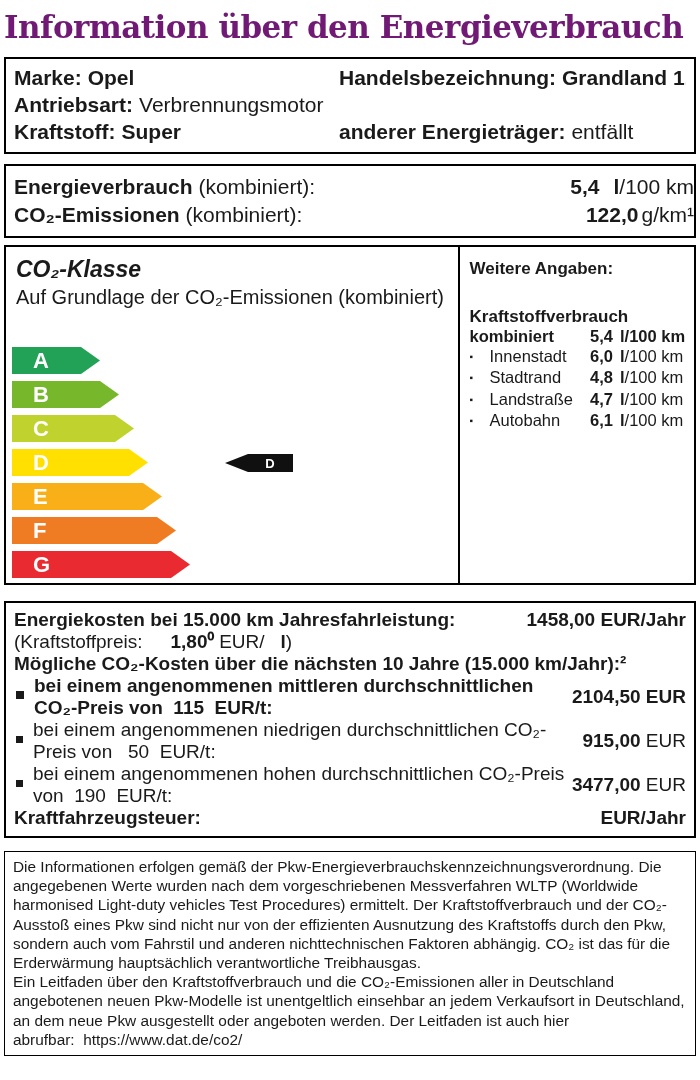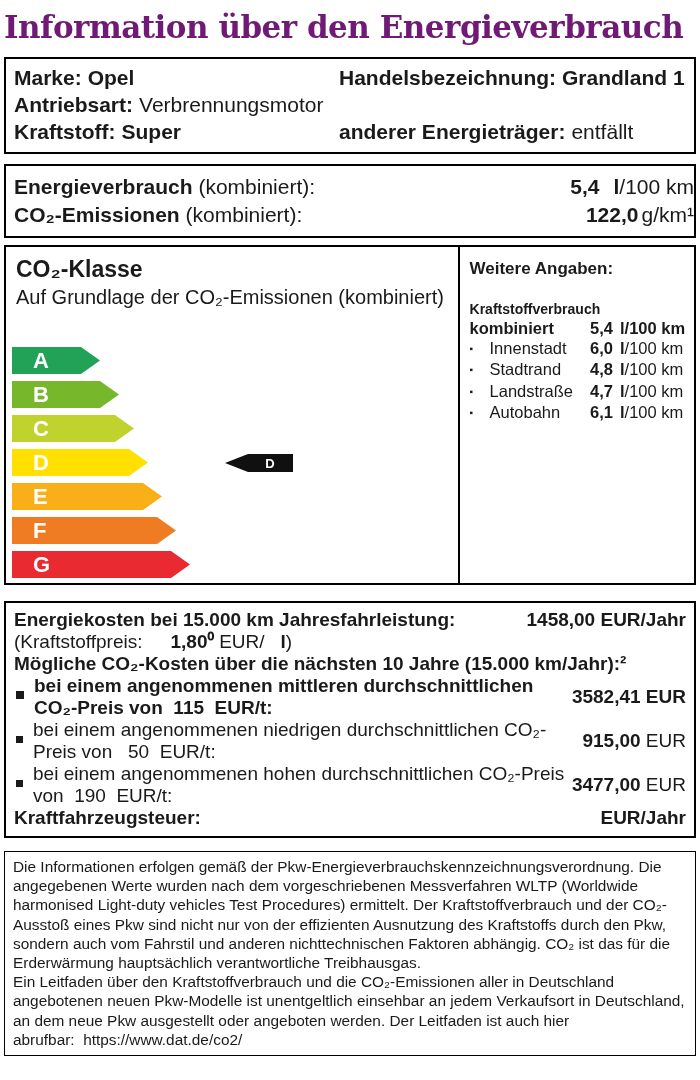--- a/index.html
+++ b/index.html
@@ -30,42 +30,42 @@
   .cons { padding:7px 0 7px 8px; font-size:21px; line-height:28px; }
   .cons-row { display:flex; align-items:baseline; }
   .cons-left { flex:1; }
   .unit-gap-wide { display:inline-block; width:14px; }
   .unit-gap-narrow { display:inline-block; width:3px; }
 
   
   .class-box { display:flex; height:340px; margin-top:7px; }
   .class-left { flex:1 1 auto; padding:8px 6px 8px 10px; position:relative; }
   .class-right { flex:0 0 229px; border-left:2px solid #000; padding:12px 8px 8px 10px; }
-  .class-title { font-size:23px; font-weight:bold; line-height:28px; }
+  .class-title { font-size:23px; font-weight:bold; line-height:28px;font-style:italic; }
   .class-sub { font-size:20px; line-height:27px; margin-top:1px; }
   .scale { margin-top:36px; margin-left:-4px; }
   .scale-row { height:27px; margin-bottom:7px; position:relative; }
   .arrow {
     height:27px;
     clip-path:polygon(0 0, calc(100% - 19px) 0, 100% 50%, calc(100% - 19px) 100%, 0 100%);
     display:flex; align-items:center;
   }
   .letter { color:#fff; font-size:22px; font-weight:600; padding-left:21px; line-height:27px; }
   .pointer {
     position:absolute; left:213px; top:5px; width:68px; height:18px;
     background:#101010;
     clip-path:polygon(0 50%, 23px 0, 100% 0, 100% 100%, 23px 100%);
     color:#fff; font-size:13px; font-weight:bold;
     display:flex; align-items:center; justify-content:center;
     padding-left:22px;
   }
 
   
   .wa-title { font-size:17px; font-weight:bold; line-height:20px; }
-  .wa-kv-title { font-size:14px; font-weight:bold; line-height:20px; margin-top:20px; }
+  .wa-kv-title { font-size:17px; font-weight:bold; line-height:20px; margin-top:28px; }
   .wa-row { display:flex; font-size:16.5px; line-height:19.5px; align-items:baseline; }
   .wa-bullet { width:9px; font-size:10px; flex:0 0 auto; margin-right:11px; position:relative; top:-2px; }
   .wa-label { flex:1 1 auto; }
   .wa-val { flex:0 0 40px; text-align:right; font-weight:bold; }
   .wa-unit { flex:0 0 66px; margin-left:7px; }
 
   
   .costs { padding:6px 8px 7px 8px; font-size:19px; line-height:22px; margin-top:16px; }
   .cost-row { display:flex; align-items:baseline; }
   .cost-left { flex:1 1 auto; }
@@ -228,21 +228,21 @@
     </div>
     <div class="cost-row">
       <span><span class="r">(Kraftstoffpreis:</span><span class="fuel-gap1"></span><span class="b">1,80⁰</span><span class="fuel-gap2"></span><span class="r">EUR/</span><span class="fuel-gap3"></span><span class="b">l</span><span class="r">)</span></span>
     </div>
     <div class="cost-row">
       <span class="b">Mögliche CO₂-Kosten über die nächsten 10 Jahre (15.000 km/Jahr):²</span>
     </div>
     <div class="bullet-row">
       <span class="sq"></span>
       <span class="bullet-text b">bei einem angenommenen mittleren durchschnittlichen CO₂-Preis von&nbsp; 115&nbsp; EUR/t:</span>
-      <span class="cost-right b"><span>3582,41</span><span>&nbsp;EUR</span></span>
+      <span class="cost-right b"><span>2104,50</span><span>&nbsp;EUR</span></span>
     </div>
     <div class="bullet-row small-sq">
       <span class="sq"></span>
       <span class="bullet-text r">bei einem angenommenen niedrigen durchschnittlichen CO₂-Preis von&nbsp;&nbsp; 50&nbsp; EUR/t:</span>
       <span class="cost-right"><span class="b">915,00</span><span class="r">&nbsp;EUR</span></span>
     </div>
     <div class="bullet-row small-sq">
       <span class="sq"></span>
       <span class="bullet-text r">bei einem angenommenen hohen durchschnittlichen CO₂-Preis von&nbsp; 190&nbsp; EUR/t:</span>
       <span class="cost-right"><span class="b">3477,00</span><span class="r">&nbsp;EUR</span></span>

